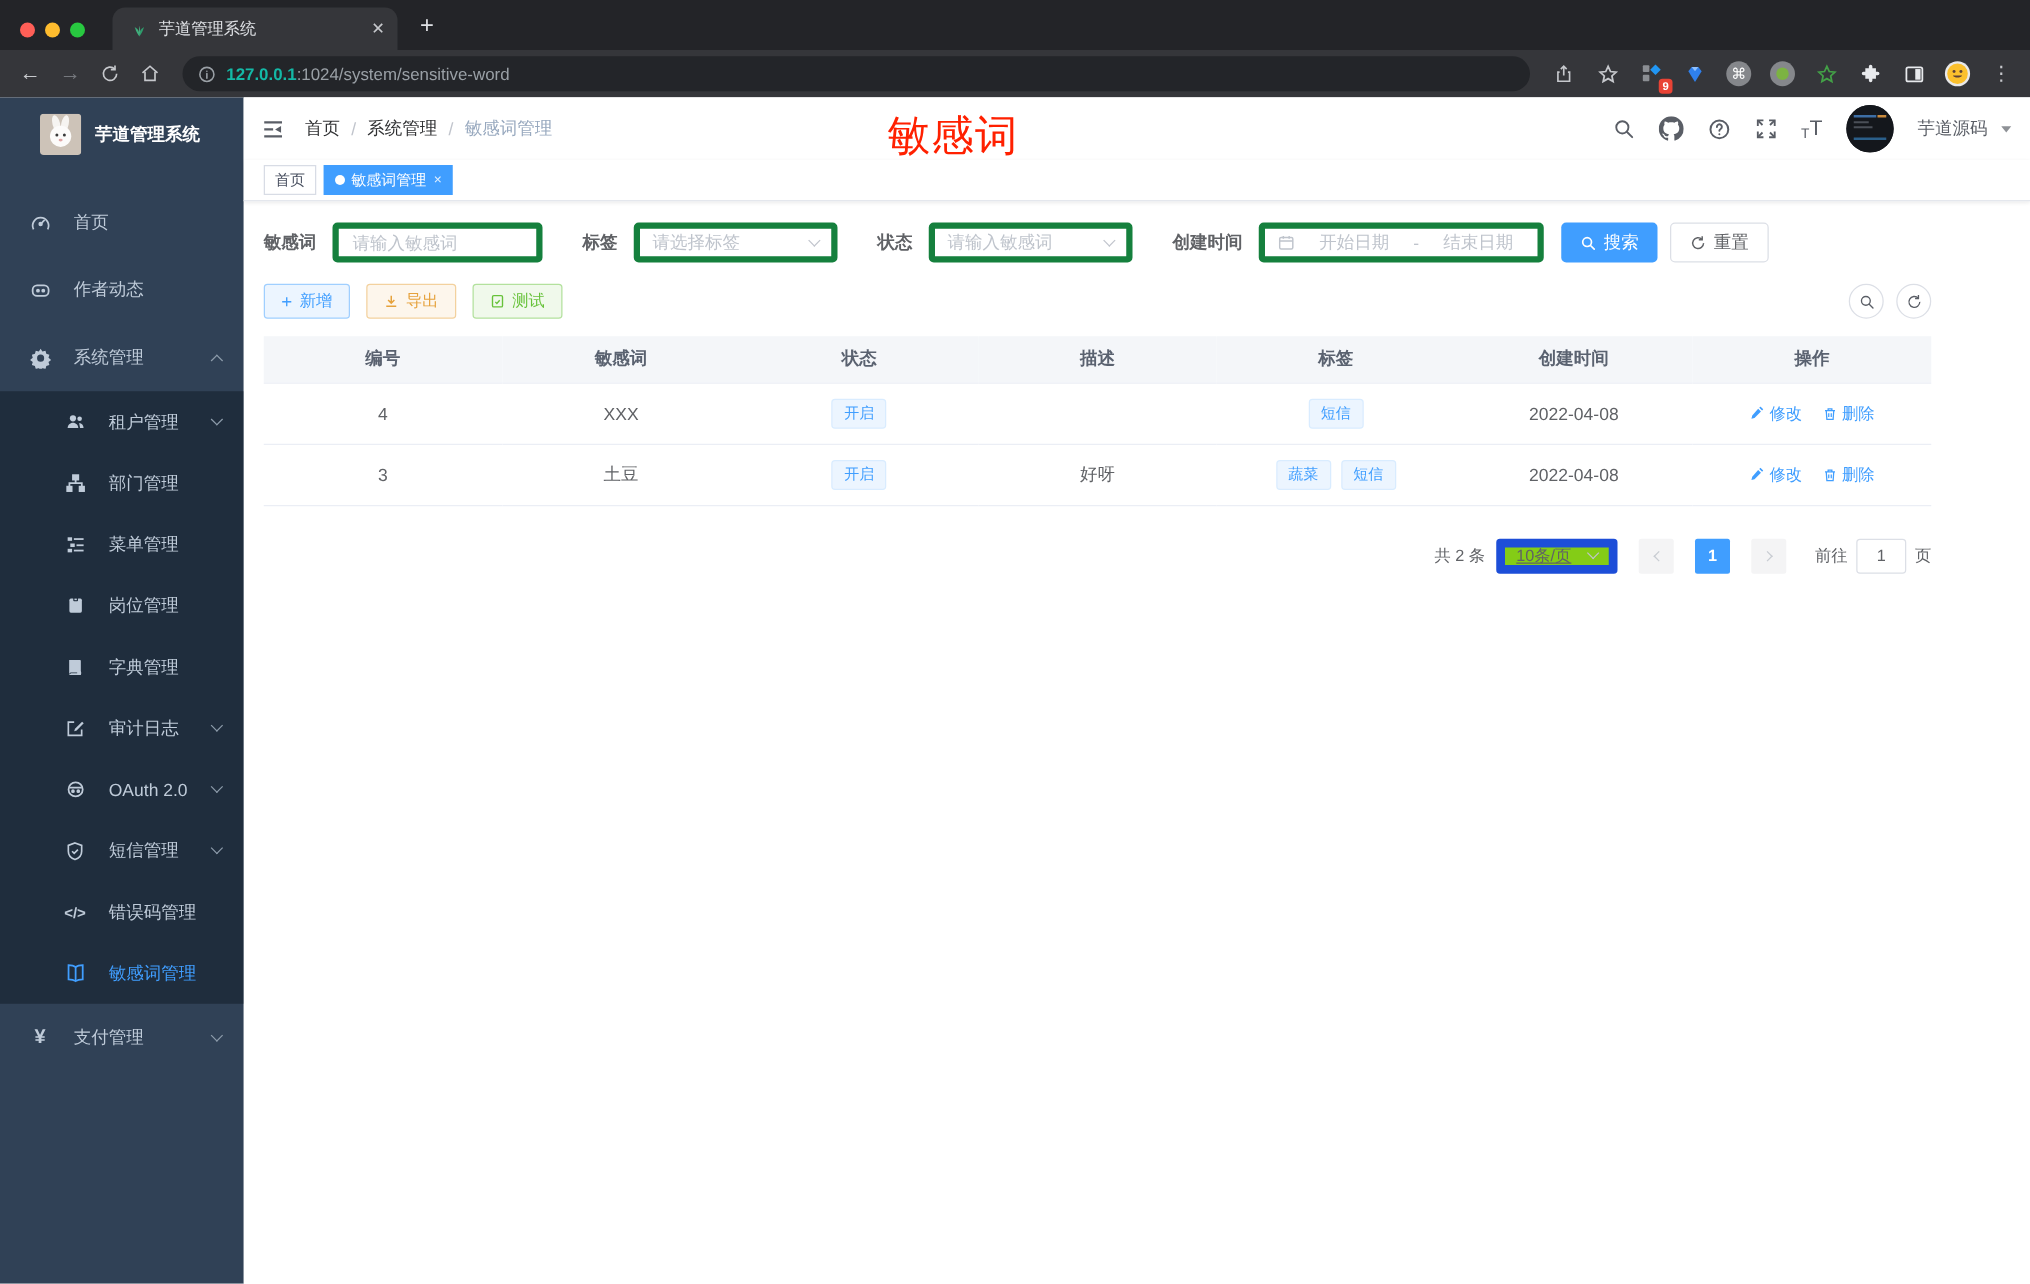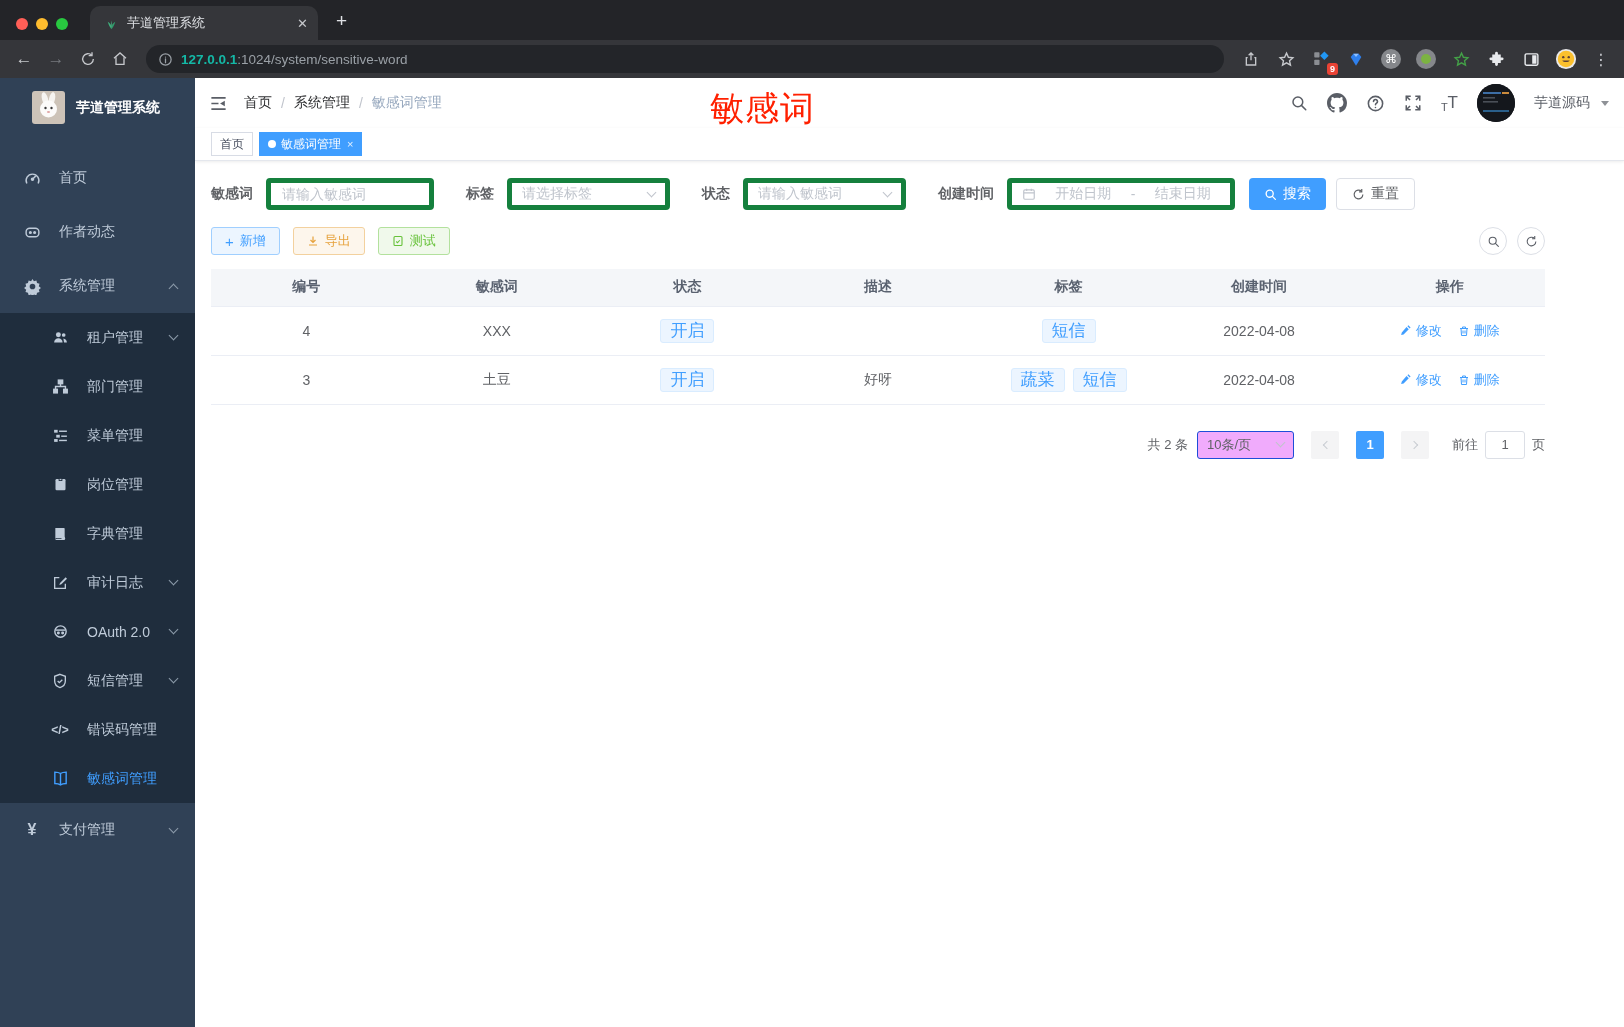--- a/index.html
+++ b/index.html
@@ -99,27 +99,27 @@
   .util { margin-left:auto; display:flex; gap:10px; }
   .circle-btn { width:28px; height:28px; border-radius:50%; border:1px solid #dcdfe6; background:#fff;
     color:#5a5e66; display:flex; align-items:center; justify-content:center; cursor:pointer; }
 
   table.grid { margin-top:14px; width:100%; border-collapse:collapse; table-layout:fixed;
     font-size:14px; color:#606266; }
   .grid th { background:#f4f6f9; color:#5a6270; font-weight:700; height:37px; text-align:center;
     border-bottom:1px solid #ebeef5; }
   .grid td { height:49px; text-align:center; border-bottom:1px solid #ebeef5; }
   .etag { display:inline-flex; height:24px; padding:0 9px; align-items:center; background:#ecf5ff;
-    border:1px solid #d9ecff; color:#409eff; border-radius:3px; font-size:17px; margin:0 4px; }
+    border:1px solid #d9ecff; color:#409eff; border-radius:3px; font-size:12px; margin:0 4px; }
   .op { color:#409eff; font-size:13px; display:inline-flex; align-items:center; gap:4px; margin:0 8px; cursor:pointer; }
 
   .pager { margin-top:26px; display:flex; align-items:center; justify-content:flex-end;
     font-size:13px; color:#606266; gap:9px; }
-  .sizer { width:97px; height:28px; border:1px solid #1d4ed8; border-radius:3px; display:flex;
-    align-items:center; justify-content:space-between; padding:0 9px; background:#f0abfc; cursor:pointer; }
+  .sizer { width:97px; height:28px; border:7px solid #1d4ed8; border-radius:3px; display:flex;
+    align-items:center; justify-content:space-between; padding:0 9px; background:#84cc16; cursor:pointer;text-decoration:underline; }
   .pgbtn { width:28px; height:28px; background:#f4f4f5; border-radius:2px; display:flex;
     align-items:center; justify-content:center; cursor:pointer; margin-left:8px; }
   .pgbtn .chev { border-color:#c8ccd2; width:6px; height:6px; }
   .chev.left { transform:rotate(135deg); margin-left:3px; }
   .chev.right { transform:rotate(-45deg); margin-right:3px; }
   .pgcur { width:28px; height:28px; background:#409eff; color:#fff; border-radius:2px; display:flex;
     align-items:center; justify-content:center; font-weight:700; margin-left:8px; cursor:pointer; }
   .goto { display:flex; align-items:center; gap:7px; margin-left:14px; }
   .goto-input { width:40px; height:28px; border:1px solid #dcdfe6; border-radius:3px; text-align:center;
     font-size:13px; color:#606266; outline:none; font-family:inherit; }

